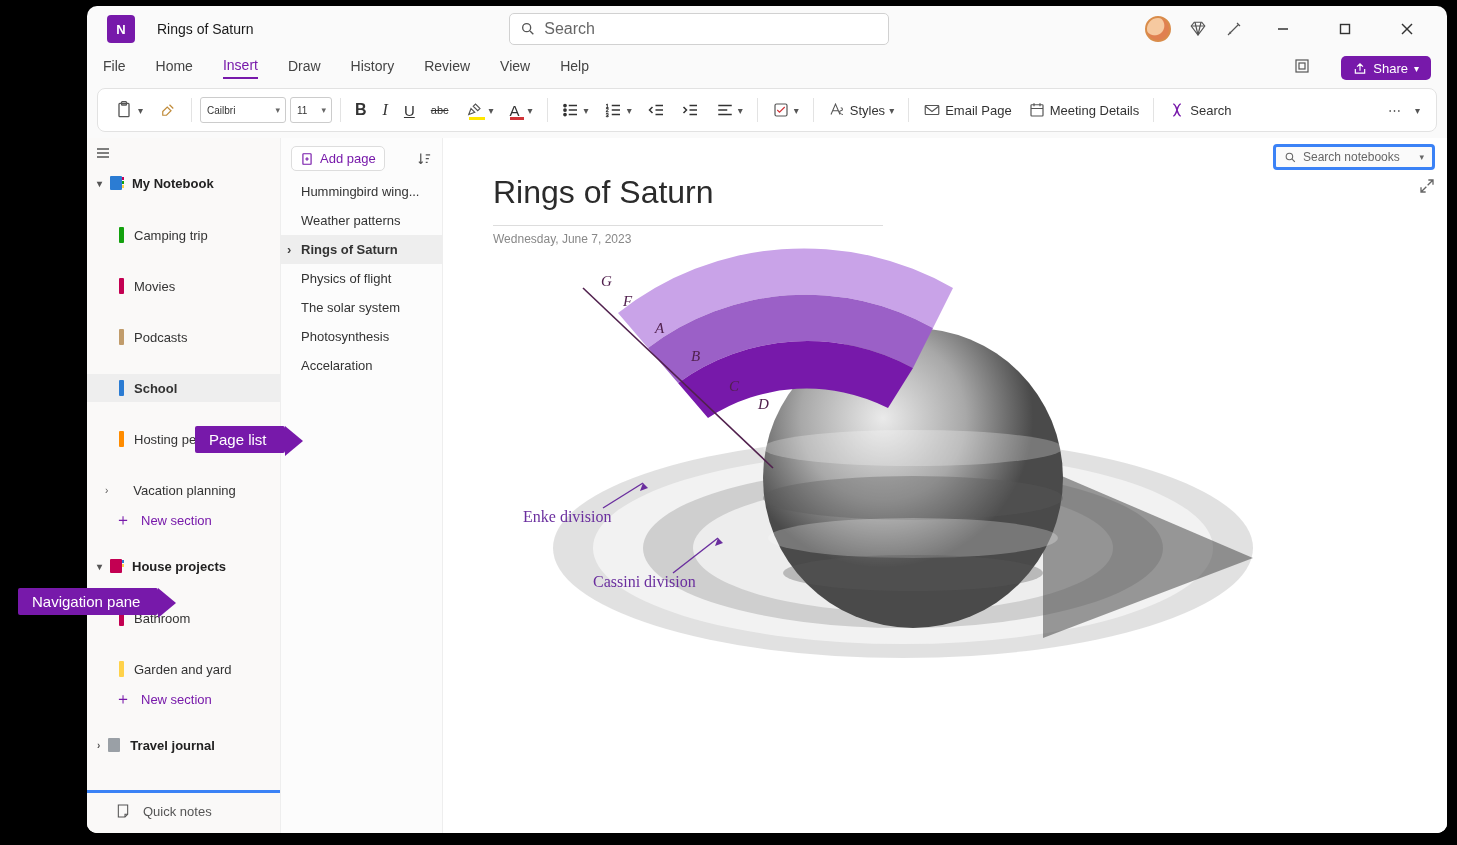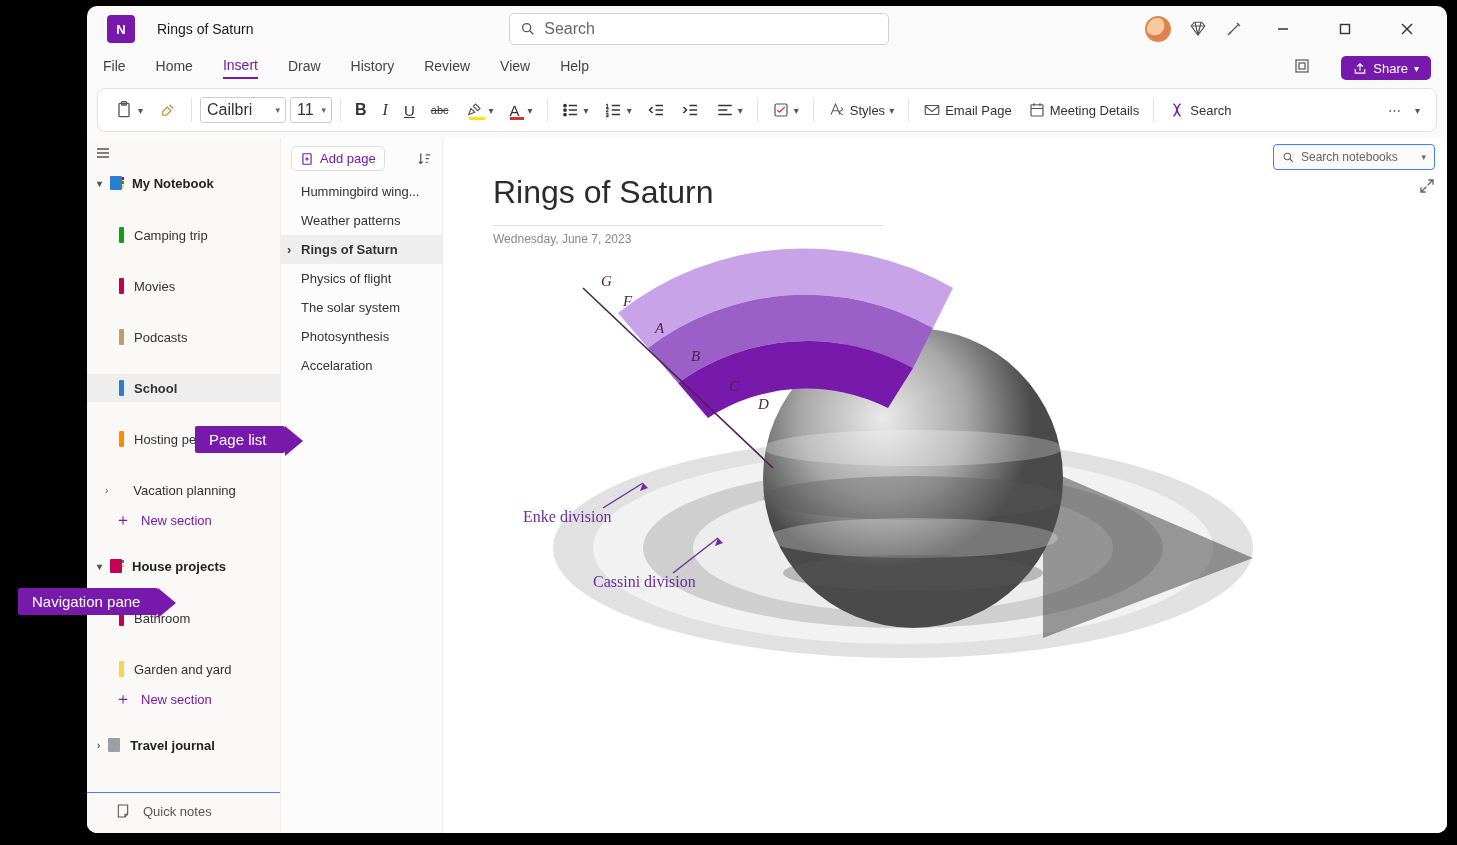--- a/index.html
+++ b/index.html
@@ -15,41 +15,41 @@
 .win-btn { width:44px; height:32px; display:flex; align-items:center; justify-content:center; color:#333; }
 .icon-btn { color:#555; display:flex; align-items:center; justify-content:center; }
 .ribbon-tabs { height:32px; display:flex; align-items:center; padding:0 16px; gap:30px; font-size:14px; color:#444; }
 .ribbon-tabs div { cursor:pointer; padding-bottom:4px; }
 .ribbon-tabs .active { color:#7719aa; border-bottom:2px solid #7719aa; font-weight:500;}
 .ribbon-tabs .spacer { flex:1; }
 .share-btn { background:#7719aa; color:#fff; padding:5px 12px; border-radius:5px; display:flex; align-items:center; gap:6px; font-size:13px;}
 .ribbon { margin:4px 10px 6px; background:#fff; border:1px solid #e2e2e2; border-radius:8px; height:44px; display:flex; align-items:center; padding:0 10px; gap:4px; font-size:13px; color:#333; }
 .rb-item { display:flex; align-items:center; gap:4px; padding:4px 6px; border-radius:4px; }
 .rb-sep { width:1px; height:24px; background:#e3e3e3; margin:0 4px;}
-.font-sel { height:26px; border:1px solid #ccc; border-radius:3px; padding:1px 20px 1px 6px; background:#fff; font-size:16px; position:relative; display:flex; align-items:center;}
+.font-sel { height:26px; border:1px solid #ccc; border-radius:3px; padding:1px 20px 1px 6px; background:#fff; font-size:10px; position:relative; display:flex; align-items:center;}
 .font-sel:after { content:"▾"; position:absolute; right:5px; font-size:9px; color:#666;}
 .rb-right-more { margin-left:auto; display:flex; align-items:center; gap:2px;}
 .body { flex:1; display:flex; overflow:hidden; background:#faf9f8; }
 .nav-col { width:194px; border-right:1px solid #eee; background:#faf9f8; display:flex; flex-direction:column; font-size:13px; position:relative;}
 .nav-header { height:30px; display:flex; align-items:center; padding:0 8px; color:#555;}
 .notebook { display:flex; align-items:center; gap:6px; padding:6px 8px 6px 10px; font-weight:600; color:#222;}
 .notebook svg, .section svg { flex-shrink:0; }
 .section { display:flex; align-items:center; gap:10px; padding:6px 4px 6px 32px; color:#333; cursor:pointer;margin-top:23px;}
 .section.active { background:#eee; font-weight:600;}
 .sec-bar { width:5px; height:16px; border-radius:1px;}
 .new-sec { color:#7719aa; display:flex; align-items:center; gap:10px; padding:6px 4px 6px 28px;}
-.quick-notes { margin-top:auto; display:flex; align-items:center; gap:12px; padding:10px 4px 14px 28px; color:#555; border-top:1px solid #3b82f6;}
+.quick-notes { margin-top:auto; display:flex; align-items:center; gap:12px; padding:10px 4px 14px 28px; color:#555; border-top:3px solid #3b82f6;}
 .pages-col { width:162px; background:#fcfcfc; border-right:1px solid #eee; display:flex; flex-direction:column; font-size:13px; position:relative;}
 .pages-head { display:flex; align-items:center; gap:10px; padding:8px 10px 6px; }
 .add-page { display:flex; align-items:center; gap:6px; color:#7719aa; border:1px solid #ddd; border-radius:5px; padding:4px 8px; background:#fff;}
 .page-item { padding:7px 8px 7px 20px; color:#333; cursor:pointer; white-space:nowrap; overflow:hidden; text-overflow:ellipsis; position:relative;}
 .page-item.active { background:#eee; font-weight:600; padding-left:20px;}
 .page-item.active:before { content:"›"; position:absolute; left:6px; color:#444; font-weight:700;}
 .content { flex:1; background:#fff; position:relative; overflow:auto; }
-.content-search { position:absolute; top:6px; right:12px; width:162px; height:26px; border:1px solid #3b82f6; border-radius:4px; display:flex; align-items:center; gap:6px; padding:0 8px; font-size:12px; color:#666; background:#fafafa;}
+.content-search { position:absolute; top:6px; right:12px; width:162px; height:26px; border:3px solid #3b82f6; border-radius:4px; display:flex; align-items:center; gap:6px; padding:0 8px; font-size:12px; color:#666; background:#fafafa;}
 .content-search:after{content:"▾"; margin-left:auto; font-size:9px;}
 .page-title { font-size:32px; font-weight:400; color:#2b2b2b; margin:36px 0 0 50px;}
 .page-date { font-size:12px; color:#888; margin:14px 0 0 50px; padding-bottom:4px; border-top:1px solid #ddd; width:390px; padding-top:6px;}
 .expand-icon { position:absolute; top:8px; right:12px; color:#666;}
 .saturn-wrap { position:absolute; left:40px; top:110px; width:780px; height:480px;}
 .callout { position:absolute; background:#7719aa; color:#fff; font-size:15px; padding:5px 18px 5px 14px; border-radius:2px;}
 .callout:after { content:""; position:absolute; right:-18px; top:0; bottom:0; width:0; height:0; border-top:15px solid transparent; border-bottom:15px solid transparent; border-left:18px solid #7719aa;}
 .chev{display:inline-block;font-size:10px;color:#555;}
 .ring-label { position:absolute; font-family:"Comic Sans MS", cursive; color:#51214e; font-size:15px; font-style:italic;}
 .division-label { position:absolute; font-family:"Comic Sans MS", cursive; color:#6a2e9e; font-size:16px; }

